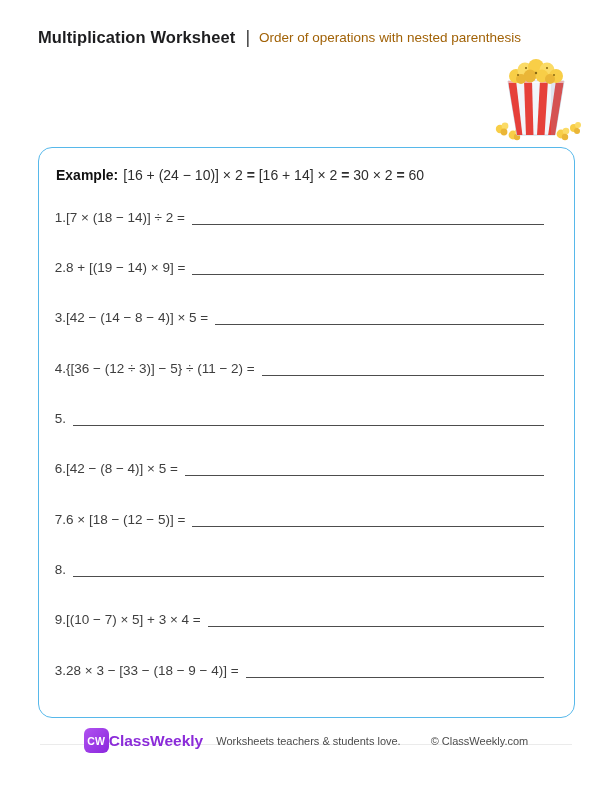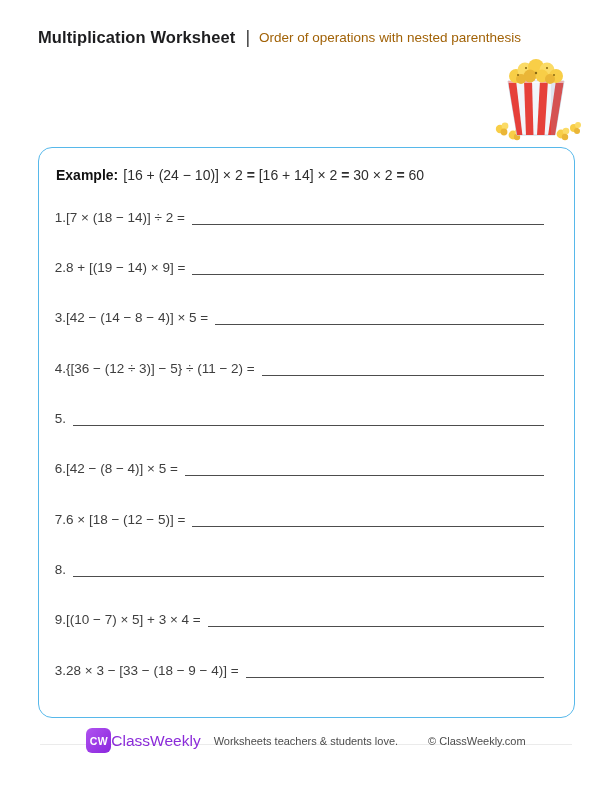--- a/index.html
+++ b/index.html
@@ -105,21 +105,21 @@
     border-radius: 6px;
     background: linear-gradient(135deg, #b052f0 0%, #8b27dd 100%);
     color: #ffffff;
     font-size: 10.5px;
     font-weight: 700;
     display: flex;
     align-items: center;
     justify-content: center;
     letter-spacing: 0.3px;
   }
-  .brand-name { font-size: 15.5px; font-weight: 400; color: #8b2bd9; margin-left: 0; }
+  .brand-name { font-size: 15.5px; font-weight: 700; color: #8b2bd9; margin-left: 0; }
   .tagline { font-size: 11px; color: #4c4c4c; margin-left: 13px; }
   .copyright { font-size: 11px; color: #4c4c4c; margin-left: 30px; }
 </style>
 </head>
 <body>
 
 <div class="page">
 
   <div class="header">
     <span class="title">Multiplication Worksheet</span>

